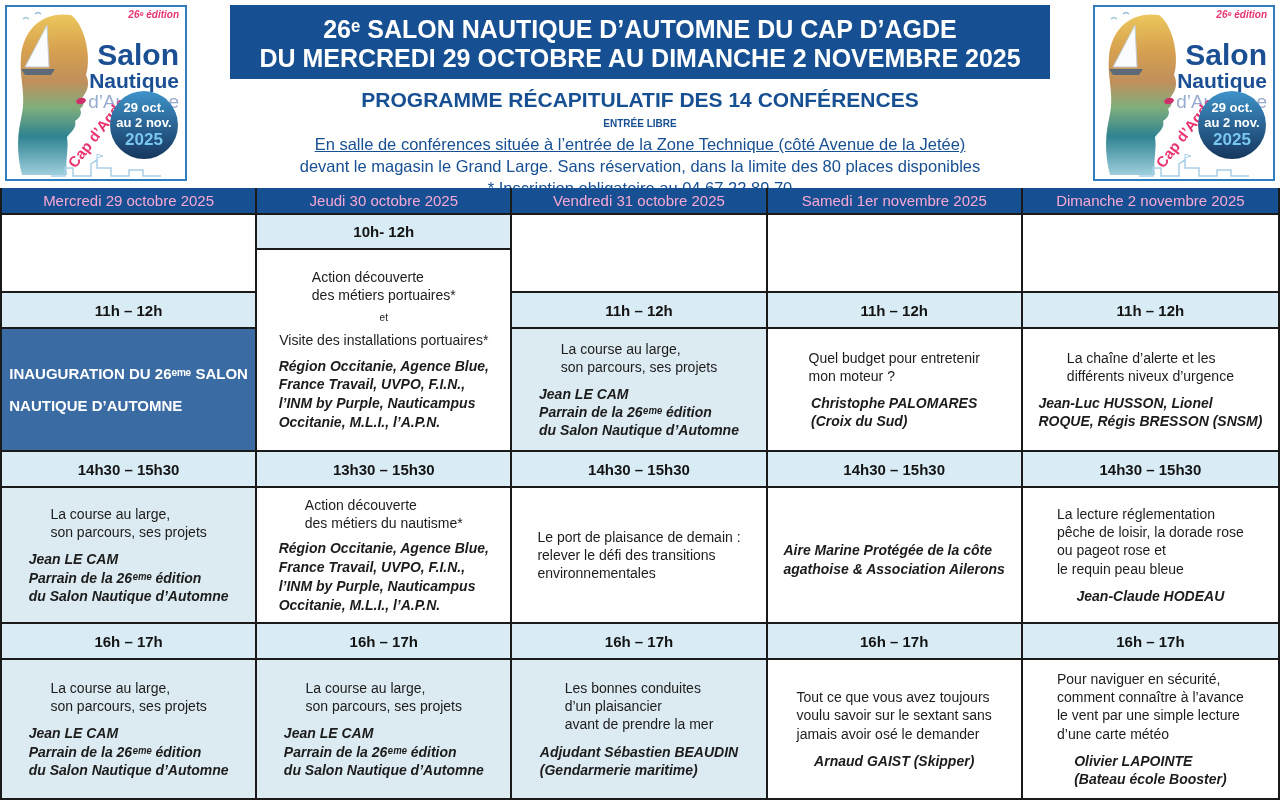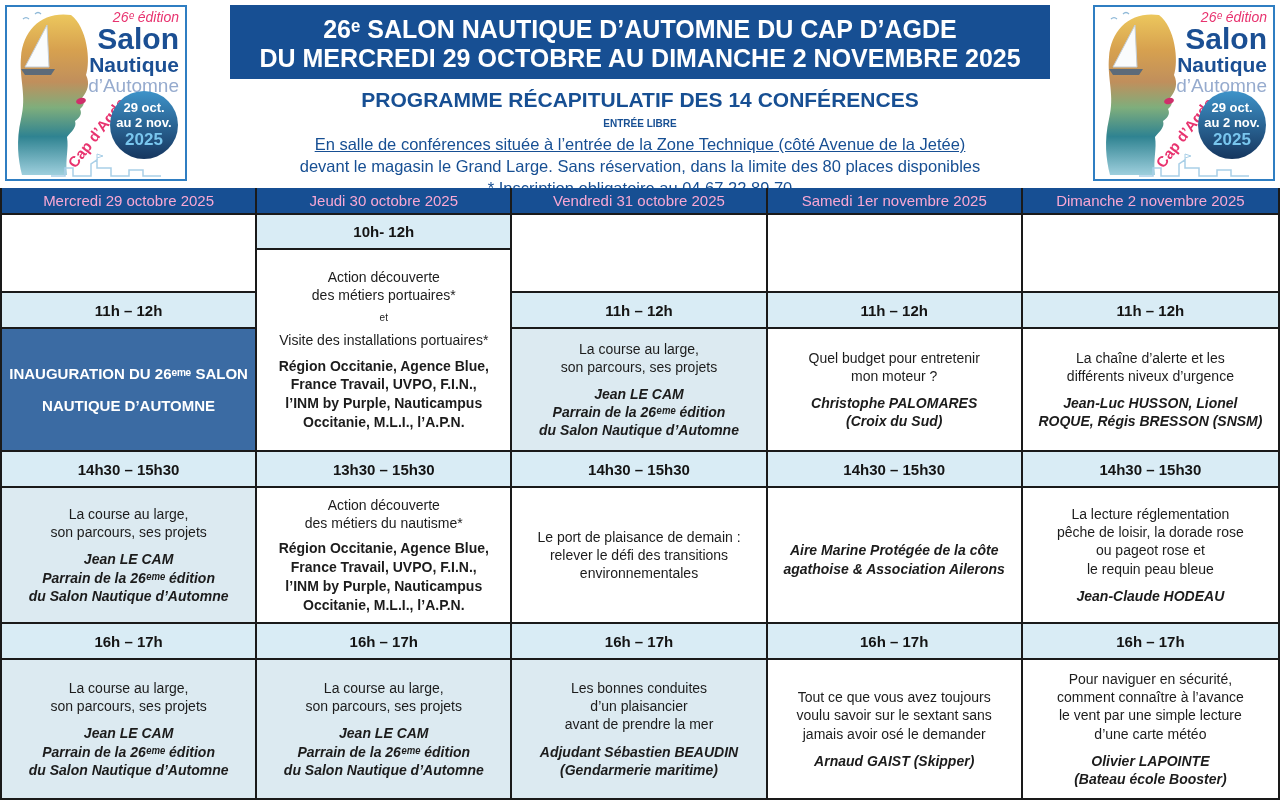--- a/index.html
+++ b/index.html
@@ -7,21 +7,21 @@
   :root{
     --navy:#174f93; --band_blue:#d9ecf5; --cell_blue:#dceaf1;
     --highlight_blue:#3b6ba3; --accent_pink:#e8336f; --grid:#1a1a1a;
   }
   .top{height:188px;display:flex;align-items:flex-start;}
   
   .logo{width:182px;height:176px;margin:5px;border:2px solid #2f7ec2;background:#fff;
         position:relative;box-sizing:border-box;flex:none;overflow:hidden;}
   .logo-art{position:absolute;left:2px;top:2px;}
   .logo-right{position:absolute;right:6px;top:3px;text-align:right;line-height:1;}
-  .logo-edition{color:var(--accent_pink);font-size:14px;font-weight:normal;font-style:italic;margin-bottom:0;}
+  .logo-edition{color:var(--accent_pink);font-size:10px;font-weight:bold;font-style:italic;margin-bottom:20px;}
   .logo-n1{color:#1b4f93;font-weight:bold;font-size:30px;line-height:1;}
   .logo-n2{color:#1b4f93;font-weight:bold;font-size:21px;line-height:1.05;}
   .logo-n3{color:#96abce;font-size:19px;line-height:1.1;}
   .logo-cap{position:absolute;left:64px;top:150px;transform:rotate(-52deg);transform-origin:0 50%;
             color:var(--accent_pink);font-weight:bold;font-size:15px;white-space:nowrap;}
   .logo-circle{position:absolute;right:7px;top:84px;width:68px;height:68px;border-radius:50%;
             background:linear-gradient(180deg,#3e93c9,#16365f);color:#fff;display:flex;
             flex-direction:column;align-items:center;justify-content:center;font-weight:bold;}
   .lc1,.lc2{font-size:13px;line-height:1.15;}
   .lcy{font-size:17px;color:#79c6ee;line-height:1.1;}
@@ -36,31 +36,31 @@
   .info.first{margin-top:6px;text-decoration:underline;}
   
   .table{height:612px;display:grid;grid-template-columns:repeat(5,1fr);
          border-left:2px solid var(--grid);border-right:2px solid var(--grid);box-sizing:border-box;}
   .col{border-right:2px solid var(--grid);box-sizing:border-box;display:flex;flex-direction:column;min-width:0;}
   .col:last-child{border-right:none;}
   .day-header{height:27px;background:var(--navy);color:#f9a8d4;font-weight:normal;font-size:15px;
               display:flex;align-items:center;justify-content:center;border-bottom:2px solid var(--grid);
               box-sizing:border-box;}
   .cell{box-sizing:border-box;border-bottom:2px solid var(--grid);background:#fff;display:flex;
-        flex-direction:column;align-items:center;justify-content:center;text-align:center;padding:3px 7px;}
+        flex-direction:column;align-items:center;justify-content:center;padding:3px 7px;}
   .h78{height:78px}.h36{height:36px}.h35{height:35px}.h123{height:123px}.h202{height:202px}
   .h136{height:136px}.h140{height:140px}
   .band{background:var(--band_blue);font-weight:bold;font-size:15px;color:#141414;}
   .cell.blue{background:var(--cell_blue);}
   .highlight{background:var(--highlight_blue);color:#fff;font-weight:bold;font-size:15px;
              line-height:2.1;white-space:pre-line;}
   .title{font-size:14px;color:#1c1c1c;white-space:pre-line;line-height:1.3;}
   .speaker{font-size:14px;font-weight:bold;font-style:italic;color:#1c1c1c;white-space:pre-line;
            line-height:1.3;margin-top:9px;}
-  .orgs{font-size:14px;font-weight:bold;color:#1c1c1c;white-space:pre-line;
+  .orgs{font-size:14px;font-weight:bold;font-style:italic;color:#1c1c1c;white-space:pre-line;
         line-height:1.35;margin-top:7px;}
   .et{font-size:10px;color:#1c1c1c;margin-top:8px;}
   .mt8{margin-top:8px;}
 </style>
 </head>
 <body>
 
 <div class="top">
 
   <div class="logo">

